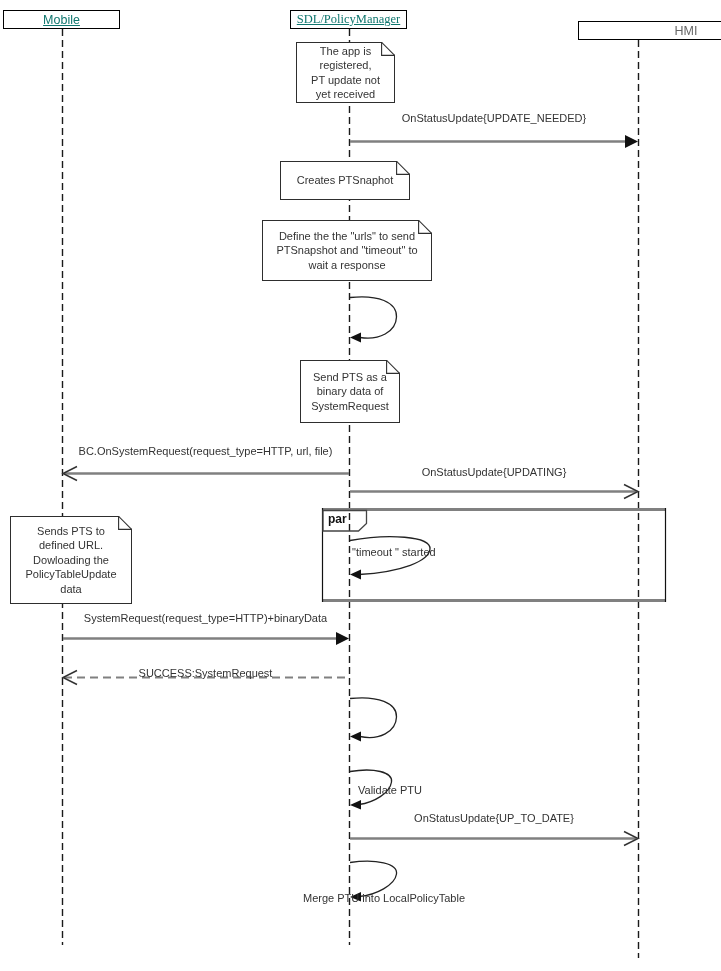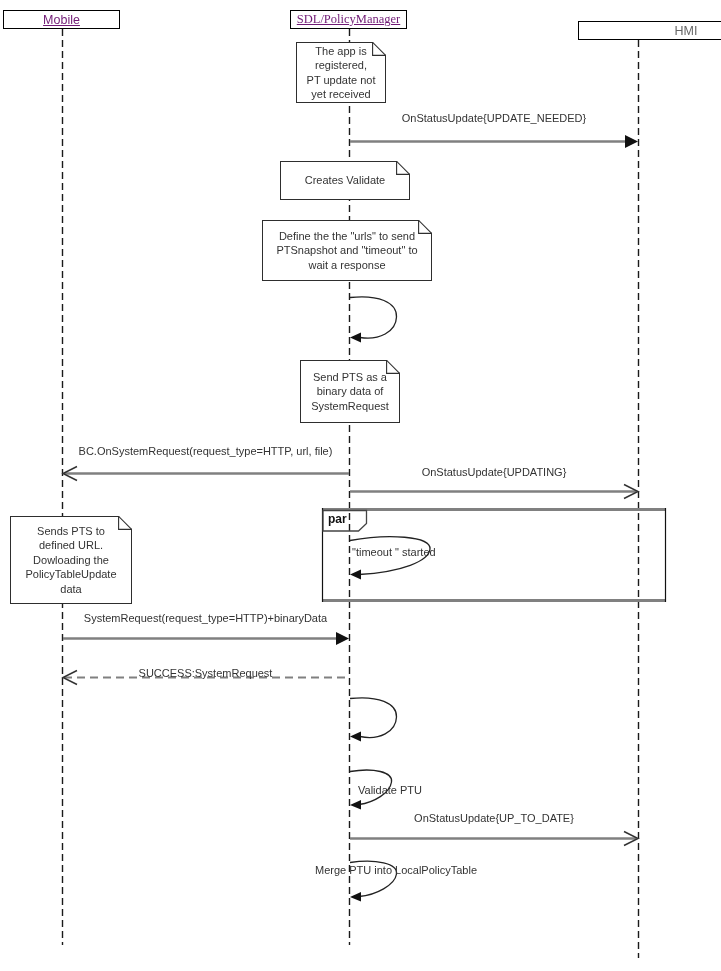--- a/index.html
+++ b/index.html
@@ -17,21 +17,21 @@
   .loop     { stroke:#222; stroke-width:1.3; fill:none; }
   .head-filled { fill:#111; stroke:none; }
   .head-open   { stroke:#333; stroke-width:1.5; fill:none; }
   .frame-h  { stroke:#808080; stroke-width:3; fill:none; }
   .frame-v  { stroke:#111; stroke-width:1.2; fill:none; }
   .frame-label-box { stroke:#444; stroke-width:1.3; fill:none; }
 
   .actor {
     position:absolute; height:17px; border:1px solid #000; background:#fff;
     display:flex; align-items:center; justify-content:center;
-    font-size:12.5px; color:#701a75; z-index:3;
+    font-size:12.5px; color:#0f766e; z-index:3;
   }
   .actor .u { text-decoration:underline; }
   .actor.hmi { color:#666;padding-left:48px; }
 
   .note { position:absolute; z-index:2; }
   .note-border { position:absolute; inset:0; background:#2e2e2e;
     clip-path:polygon(0 0, calc(100% - 13px) 0, 100% 13px, 100% 100%, 0 100%); }
   .note-fill { position:absolute; inset:1px; background:#fff;
     clip-path:polygon(0 0, calc(100% - 12.4px) 0, 100% 12.4px, 100% 100%, 0 100%); }
   .note-fold { position:absolute; top:0; right:0; }
@@ -103,39 +103,39 @@
 <div class="actor" style="left:3px; top:10px; width:115px;">
   <span class="u">Mobile</span>
 </div>
 <div class="actor" style="left:290px; top:10px; width:115px;font-family:Liberation Serif, serif;">
   <span class="u">SDL/PolicyManager</span>
 </div>
 <div class="actor hmi" style="left:578px; top:21px; width:118px;">
   <span>HMI</span>
 </div>
 
-<div class="note" style="left:296px; top:42px; width:90px; height:61px;">
+<div class="note" style="left:296px; top:42px; width:99px; height:61px;">
   <div class="note-border"></div>
   <div class="note-fill"></div>
   <svg class="note-fold" width="14" height="14">
       <path d="M0.6,0 V13.4 H14"></path>
     </svg>
   <div class="note-text">The app is
 registered,
 PT update not
 yet received</div>
 </div>
 
 <div class="note" style="left:280px; top:161px; width:130px; height:39px;">
   <div class="note-border"></div>
   <div class="note-fill"></div>
   <svg class="note-fold" width="14" height="14">
       <path d="M0.6,0 V13.4 H14"></path>
     </svg>
-  <div class="note-text">Creates Validate</div>
+  <div class="note-text">Creates PTSnaphot</div>
 </div>
 
 <div class="note" style="left:262px; top:220px; width:170px; height:61px;">
   <div class="note-border"></div>
   <div class="note-fill"></div>
   <svg class="note-fold" width="14" height="14">
       <path d="M0.6,0 V13.4 H14"></path>
     </svg>
   <div class="note-text">Define the the "urls" to send
 PTSnapshot and "timeout" to
@@ -168,15 +168,15 @@
 
 <div class="mlabel" style="left:350px; top:112px; width:288px;">OnStatusUpdate{UPDATE_NEEDED}</div>
 <div class="mlabel" style="left:62px;  top:445px; width:287px;">BC.OnSystemRequest(request_type=HTTP, url, file)</div>
 <div class="mlabel" style="left:350px; top:466px; width:288px;">OnStatusUpdate{UPDATING}</div>
 <div class="mlabel" style="left:62px;  top:612px; width:287px;">SystemRequest(request_type=HTTP)+binaryData</div>
 <div class="mlabel" style="left:62px;  top:650px; width:287px;margin-top:17px;">SUCCESS:SystemRequest</div>
 <div class="mlabel" style="left:350px; top:812px; width:288px;">OnStatusUpdate{UP_TO_DATE}</div>
 
 <div class="slabel" style="left:352px; top:546px;">"timeout " started</div>
 <div class="slabel" style="left:358px; top:784px;">Validate PTU</div>
-<div class="slabel" style="left:303px; top:864px; width:186px; text-align:center;">Merge PTU into LocalPolicyTable</div>
+<div class="slabel" style="left:303px; top:892px; width:186px; ">Merge PTU into LocalPolicyTable</div>
 
 <div class="op-label" style="left:328px; top:512px;">par</div>
 
 </body></html>

